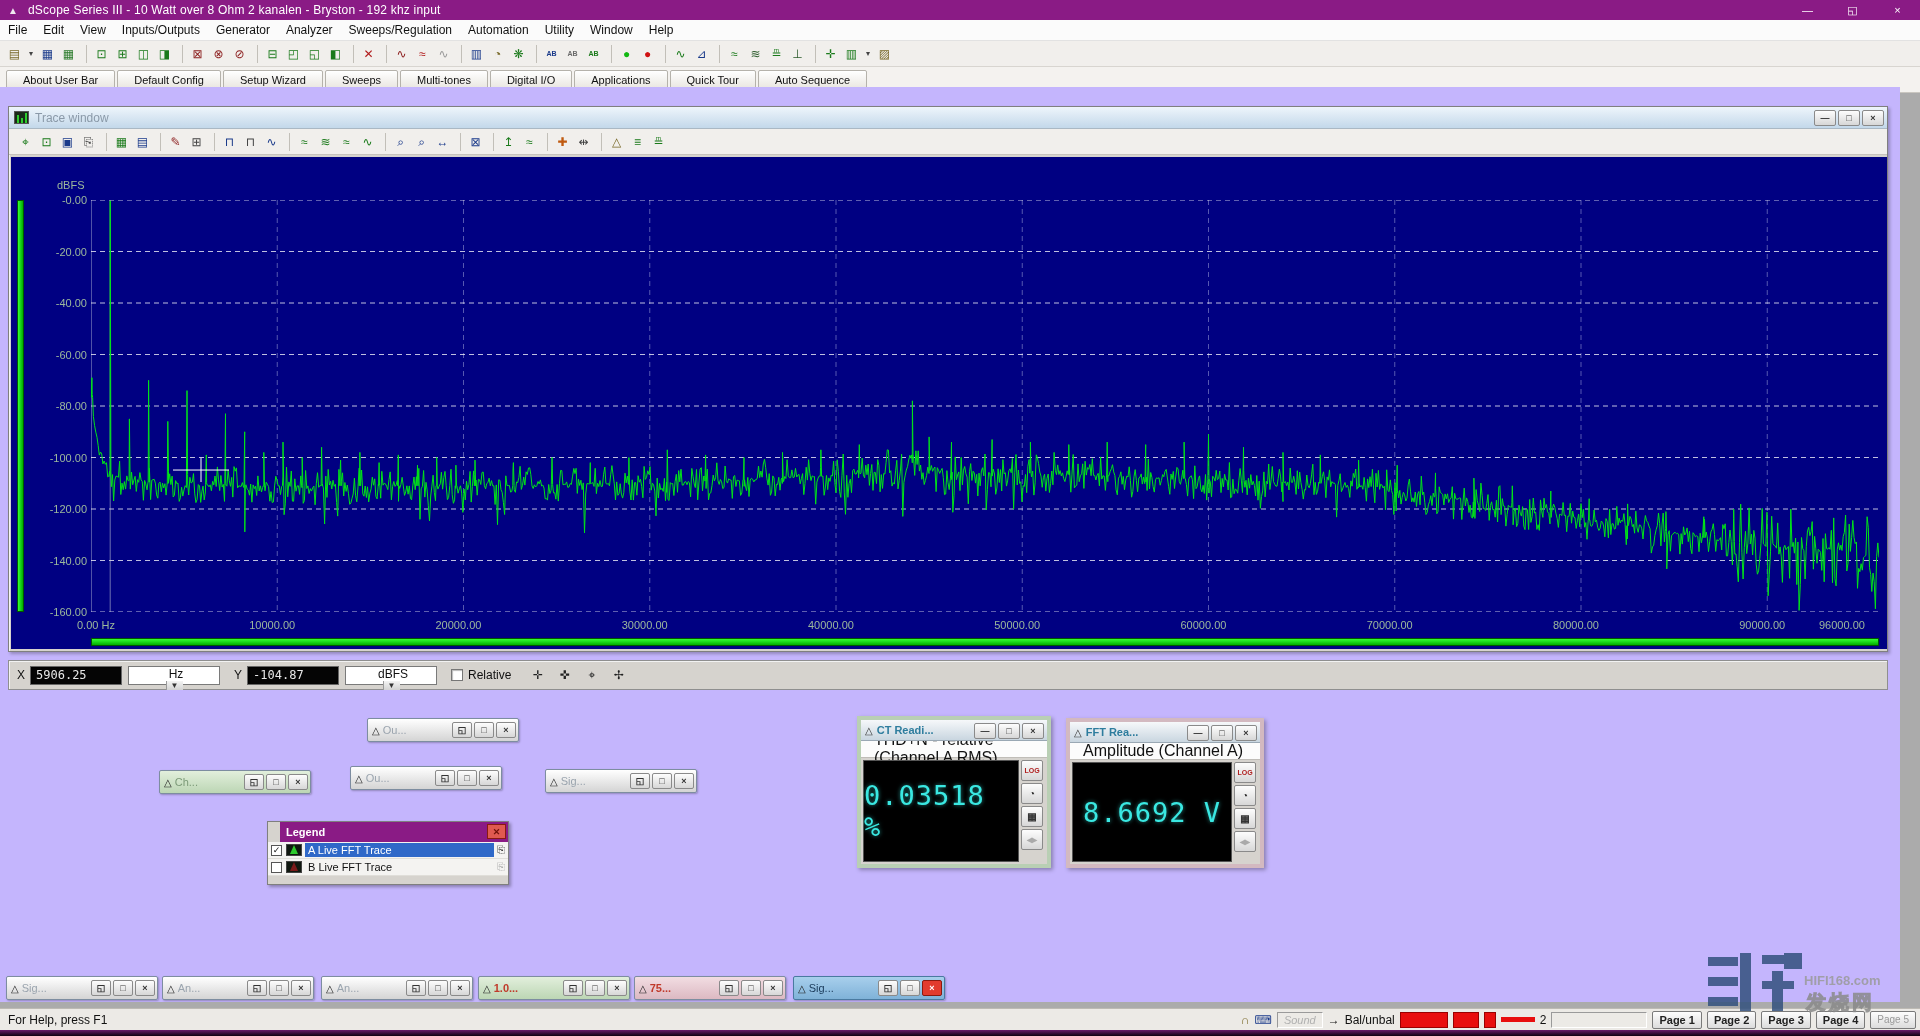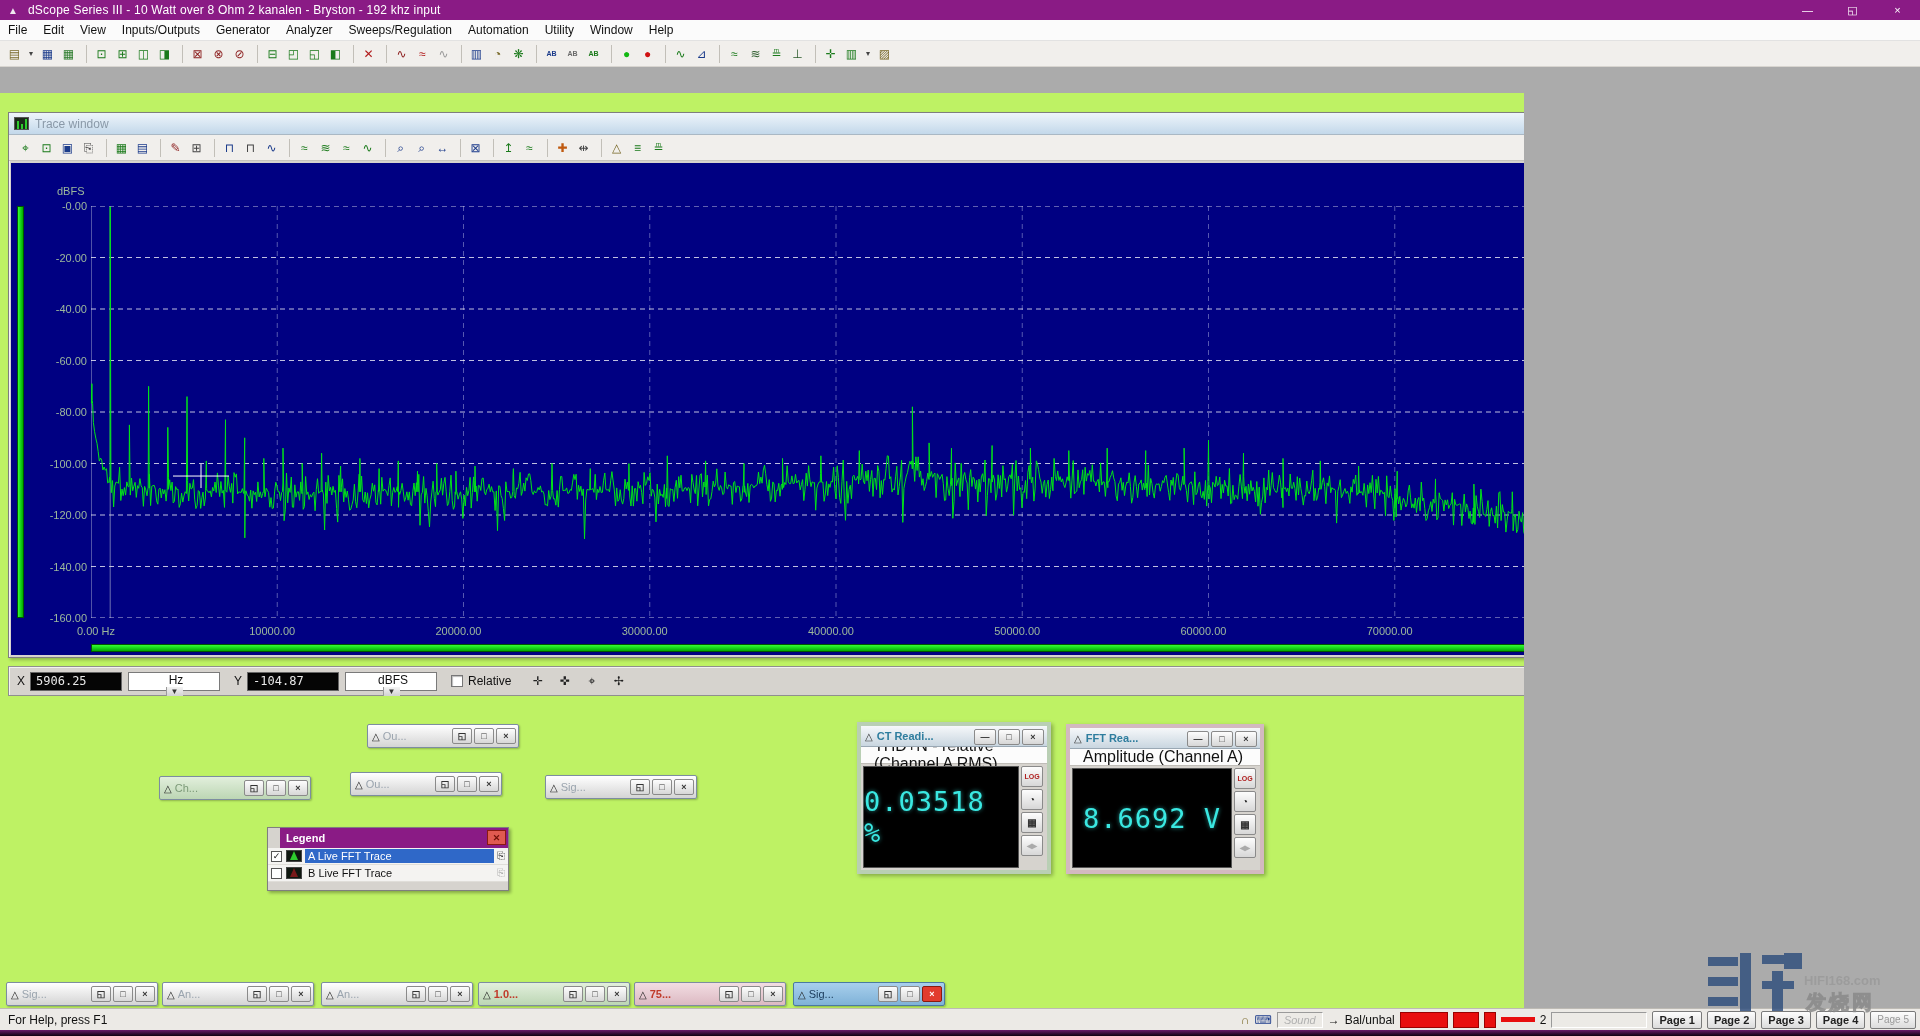--- a/index.html
+++ b/index.html
@@ -23,21 +23,21 @@
   .tb-sep { width:1px; height:18px; background:#c2bfb8; margin:0 4px; }
   .tb-btn { width:21px; height:21px; display:flex; align-items:center; justify-content:center; font-size:12px; border:1px solid transparent; }
   .tb-btn.small { width:12px; font-size:8px; color:#444; }
   .tb-btn .abtxt { font-size:7px; font-weight:bold; letter-spacing:0; }
 
   
   #userbar { position:absolute; left:0; top:67px; width:1920px; height:26px; background:#f4f2ef; border-bottom:1px solid #c9c6c0; display:flex; align-items:center; padding-left:6px; }
   .ub-btn { height:20px; padding:0 16px; margin-right:2px; display:flex; align-items:center; font-size:11px; color:#111; background:linear-gradient(#ffffff,#e8e5df); border:1px solid #b5b2ab; border-radius:2px; box-shadow:inset 0 1px 0 #fff; }
 
   
-  #mdi { position:absolute; left:0; top:93px; width:1524px; height:915px; background:#bef264; overflow:hidden; }
+  #mdi { position:absolute; left:0; top:87px; width:1900px; height:915px; background:#c4b5fd; overflow:hidden; }
 
   
   #trace-window { position:absolute; left:8px; top:19px; width:1880px; height:546px; background:#d6d3ce; border:1px solid #7f7f7f; box-shadow:inset 1px 1px 0 #f4f4f4, 2px 2px 3px rgba(0,0,0,.25); }
   #trace-titlebar { position:relative; height:22px; background:linear-gradient(#eef5fb,#c3d8ea); display:flex; align-items:center; border-bottom:1px solid #aab8c4; }
   #trace-titlebar .tw-icon { width:15px; height:13px; margin-left:5px; background:#1a2a1a; border:1px solid #555; display:flex; align-items:flex-end; justify-content:center; }
   #trace-titlebar .tw-icon i { display:block; width:2px; background:#2ecc2e; margin:0 1px; }
   #trace-titlebar .tw-title { margin-left:6px; font-size:12px; color:#8a99a8; }
   .win-btns { position:absolute; right:3px; top:3px; display:flex; gap:2px; }
   .cbtn { width:22px; height:16px; background:linear-gradient(#fdfdfd,#d7d7d7); border:1px solid #8a8a8a; border-radius:2px; font-size:9px; color:#333; display:flex; align-items:center; justify-content:center; font-weight:bold; }
   .cbtn.red { background:#e23b2e; color:#fff; border-color:#8a1a10; }
@@ -230,20 +230,31 @@
       </div>
       <div class="tb-sep"></div>
       <div class="tb-group">
         <div class="tb-btn" style="color: rgb(26, 122, 26);">✛</div>
         <div class="tb-btn" style="color: rgb(26, 122, 26);">▥</div>
         <div class="tb-btn small" style="color: rgb(68, 68, 68);">▾</div>
         <div class="tb-btn" style="color: rgb(122, 106, 42);">▨</div>
       </div>
     </div>
 
+  <div id="userbar">
+      <div class="ub-btn">About User Bar</div>
+      <div class="ub-btn">Default Config</div>
+      <div class="ub-btn">Setup Wizard</div>
+      <div class="ub-btn">Sweeps</div>
+      <div class="ub-btn">Multi-tones</div>
+      <div class="ub-btn">Digital I/O</div>
+      <div class="ub-btn">Applications</div>
+      <div class="ub-btn">Quick Tour</div>
+      <div class="ub-btn">Auto Sequence</div>
+    </div>
 
   <div id="mdi">
 
     <div id="trace-window">
       <div id="trace-titlebar">
         <span class="tw-icon">
             <i style="height:8px"></i>
             <i style="height:5px"></i>
             <i style="height:10px"></i>
           </span>

